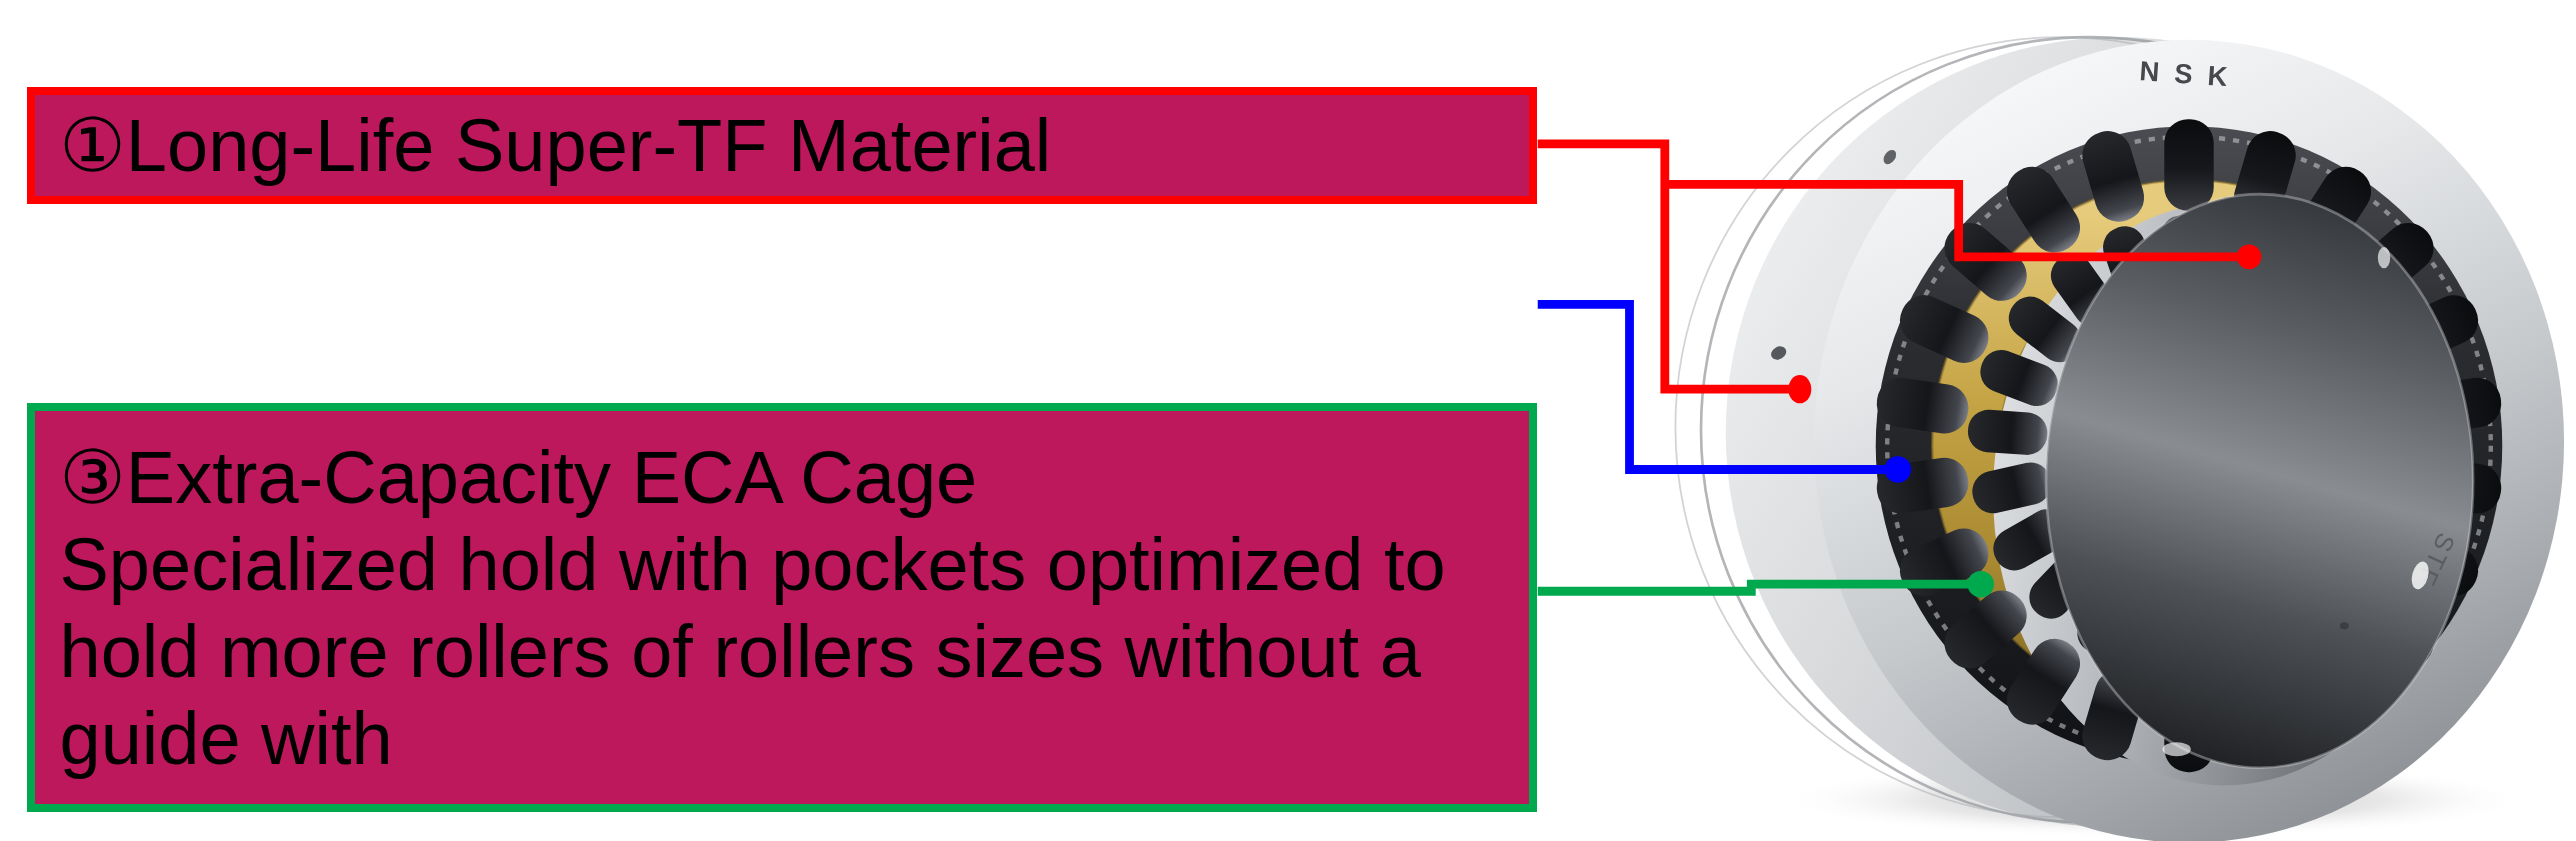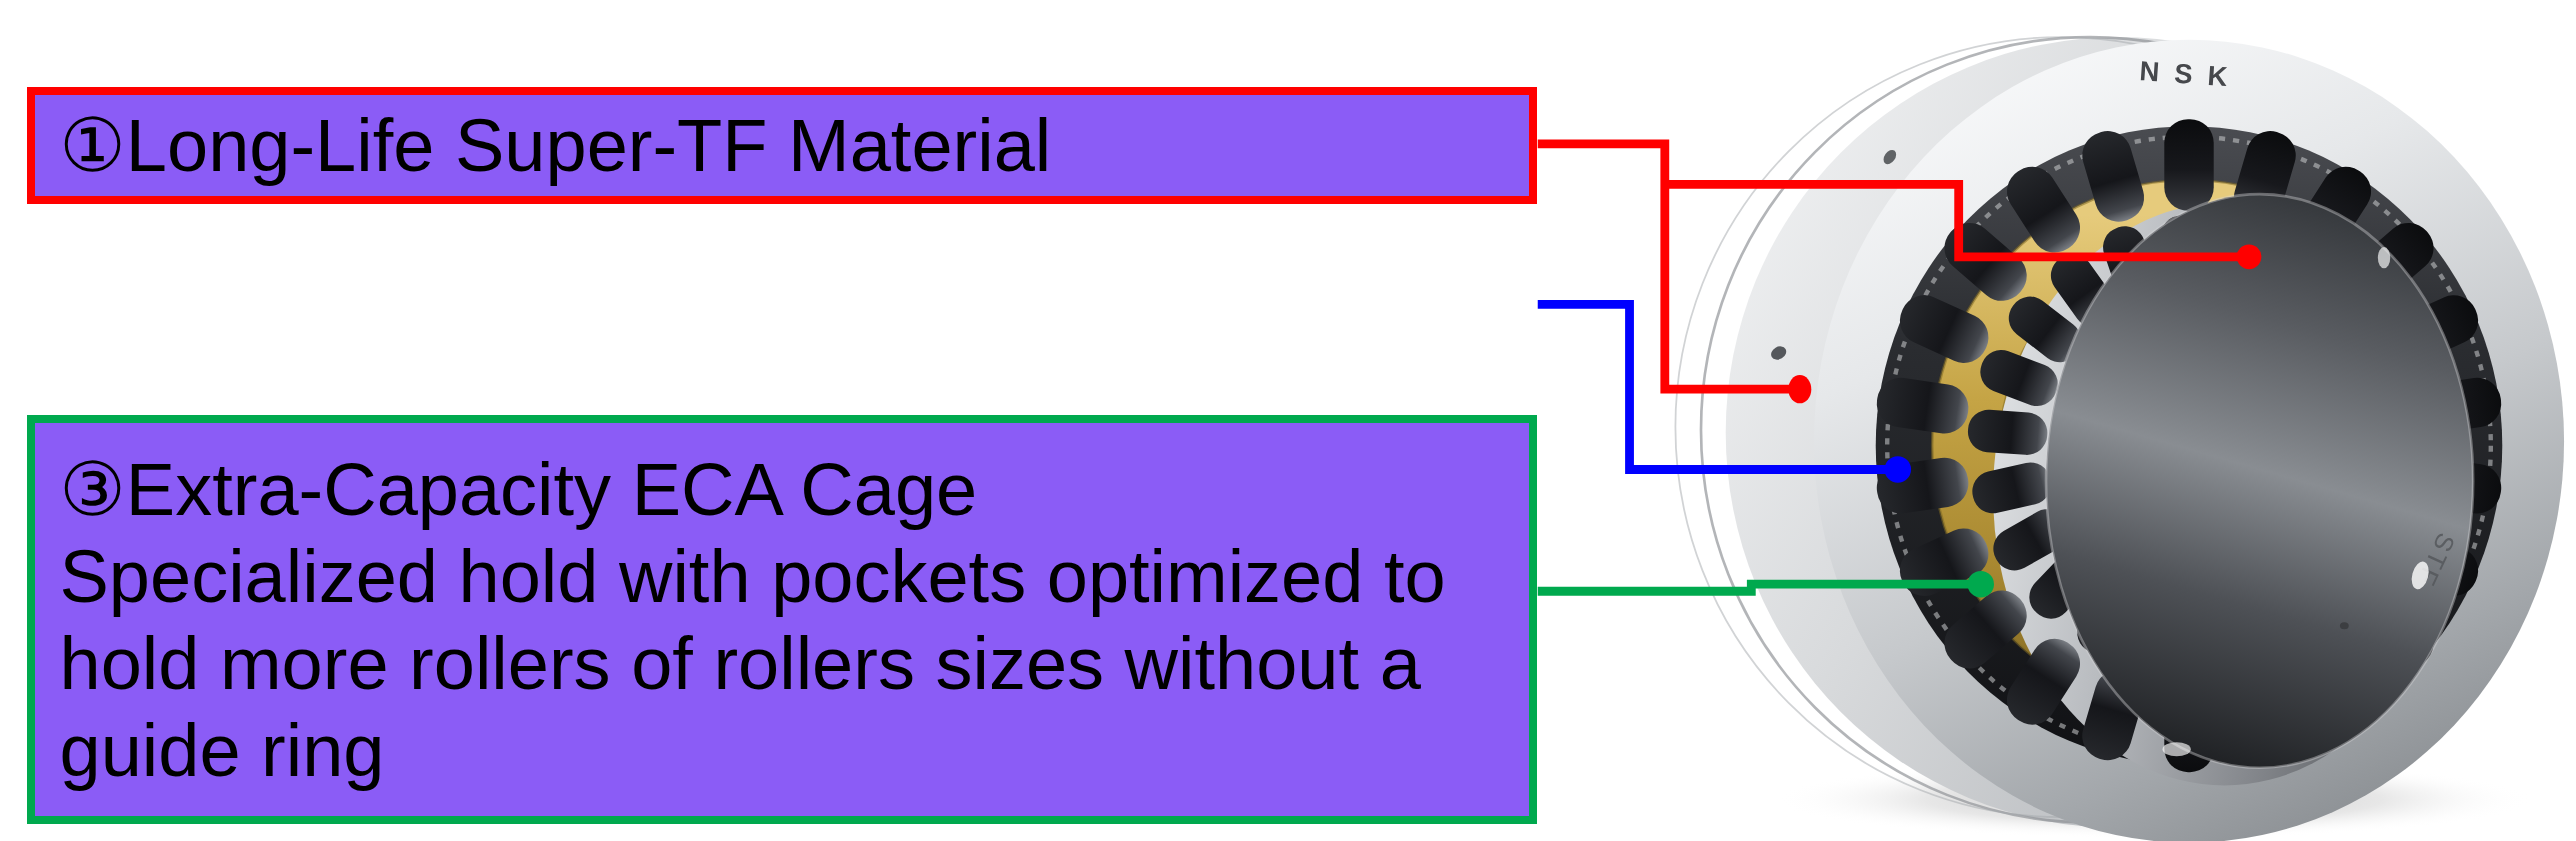--- a/index.html
+++ b/index.html
@@ -8,35 +8,35 @@
     width:2576px;height:841px;
     background:#ffffff;
     overflow:hidden;
     font-family:"Liberation Sans","DejaVu Sans",sans-serif;
     color:#000000;
   }
   .callout{
     position:absolute;
     left:26.5px;
     width:1510px;
-    background:#8b5cf6;
+    background:#be185d;
     box-sizing:border-box;
     display:flex;
     flex-direction:column;
     justify-content:center;
     padding-left:25px;
     font-size:74px;
     line-height:87px;
     white-space:nowrap;
     letter-spacing:0;
   }
   .callout .line{white-space:nowrap;}
   #callout-1{top:87px;height:117px;border:8.8px solid #ff0000;}
   #callout-2{top:250px;height:120px;border:8.8px solid #0000ff;}
-  #callout-3{top:415px;height:409px;border:8.8px solid #00a94e;}
+  #callout-3{top:403px;height:409px;border:8.8px solid #00a94e;}
   svg.overlay{position:absolute;left:0;top:0;width:2576px;height:841px;}
   .nsk-text{
     font-family:"Liberation Sans","DejaVu Sans",sans-serif;
     font-size:31px;font-weight:600;letter-spacing:17px;fill:#46484c;
   }
   .stf-text{
     font-family:"Liberation Sans","DejaVu Sans",sans-serif;
     font-size:29px;font-weight:500;letter-spacing:3px;fill:#55585c;opacity:.85;
   }
 </style>
@@ -47,21 +47,21 @@
 
   <div class="callout" id="callout-1">
     <div class="line">①Long-Life Super-TF Material</div>
   </div>
 
 
   <div class="callout" id="callout-3">
     <div class="line">③Extra-Capacity ECA Cage</div>
     <div class="line">Specialized hold with pockets optimized to</div>
     <div class="line">hold more rollers of rollers sizes without a</div>
-    <div class="line">guide ring</div>
+    <div class="line">guide with</div>
   </div>
 
   <svg class="overlay" viewBox="0 0 2918 953">
     <defs>
       <linearGradient id="gBand" x1="0" y1="0" x2="1" y2="0.6">
         <stop offset="0" stop-color="#f5f6f7"></stop>
         <stop offset="0.45" stop-color="#d8dadc"></stop>
         <stop offset="1" stop-color="#aeb1b5"></stop>
       </linearGradient>
       <linearGradient id="gFace" x1="0.2" y1="0" x2="0.65" y2="1">

